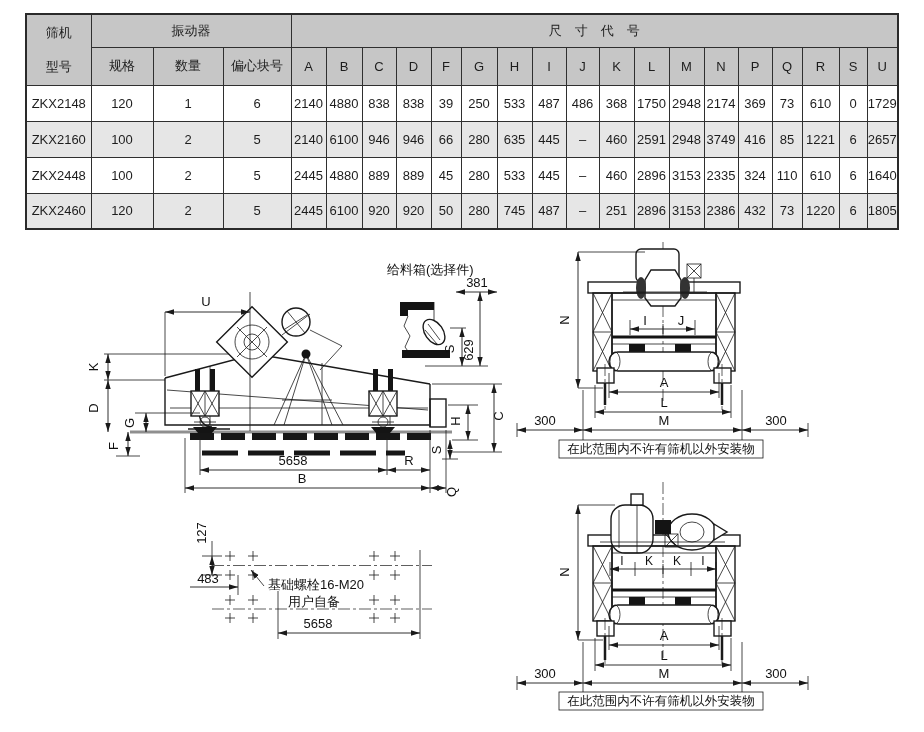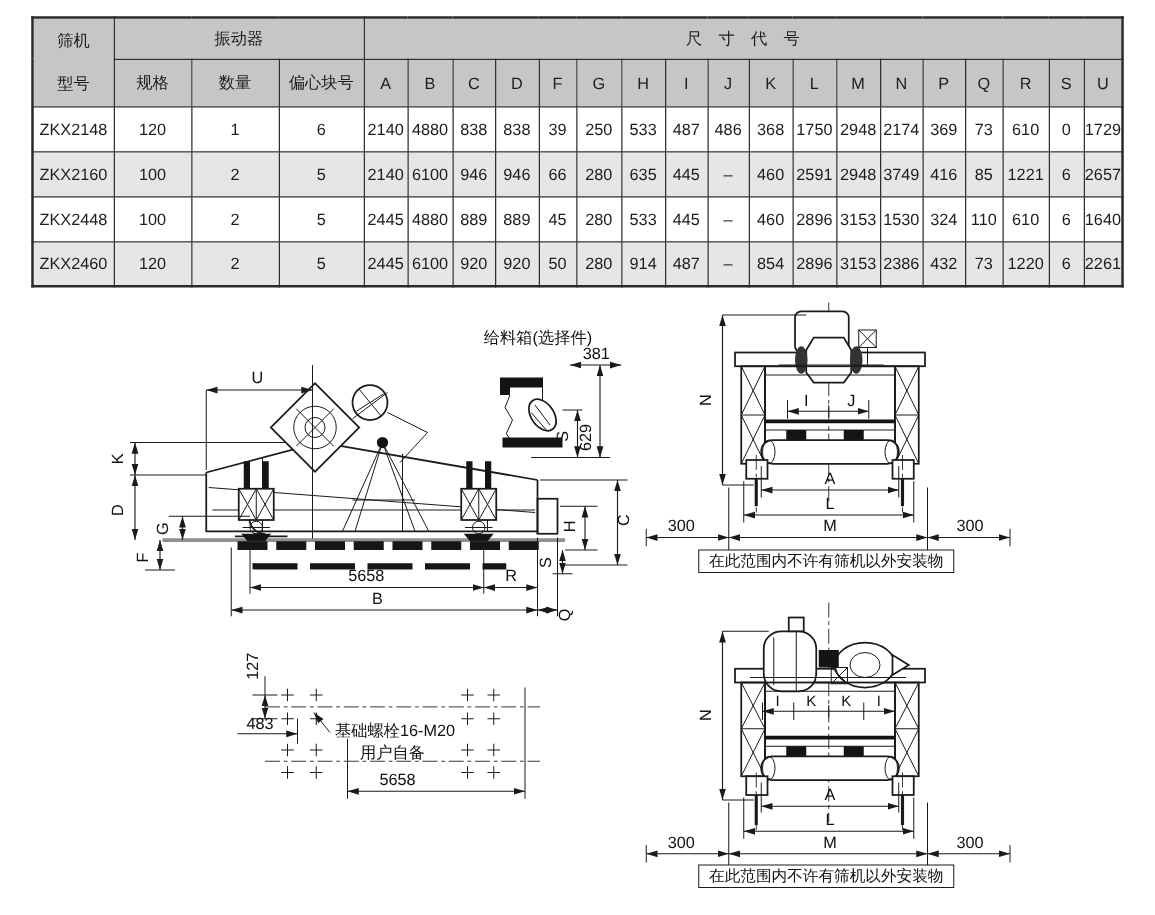--- a/index.html
+++ b/index.html
@@ -158,50 +158,50 @@
       <td>889</td>
       <td>889</td>
       <td>45</td>
       <td>280</td>
       <td>533</td>
       <td>445</td>
       <td>–</td>
       <td>460</td>
       <td>2896</td>
       <td>3153</td>
-      <td>1530</td>
+      <td>2335</td>
       <td>324</td>
       <td>110</td>
       <td>610</td>
       <td>6</td>
       <td>1640</td>
     </tr>
     <tr>
       <td>ZKX2460</td>
       <td>120</td>
       <td>2</td>
       <td>5</td>
       <td>2445</td>
       <td>6100</td>
       <td>920</td>
       <td>920</td>
       <td>50</td>
       <td>280</td>
-      <td>914</td>
+      <td>745</td>
       <td>487</td>
       <td>–</td>
-      <td>854</td>
+      <td>251</td>
       <td>2896</td>
       <td>3153</td>
       <td>2386</td>
       <td>432</td>
       <td>73</td>
       <td>1220</td>
       <td>6</td>
-      <td>2261</td>
+      <td>1805</td>
     </tr>
   </tbody>
 </table>
 
 <svg class="dwg" style="left:60px; top:250px;" width="448" height="250" viewBox="0 0 448 250">
   <defs>
     <marker id="arS" markerWidth="10" markerHeight="7" refX="9" refY="3.5" orient="auto-start-reverse" markerUnits="userSpaceOnUse">
       <path d="M0,0.8 L9,3.5 L0,6.2 Z" fill="#1a1a1a"></path>
     </marker>
   </defs>

